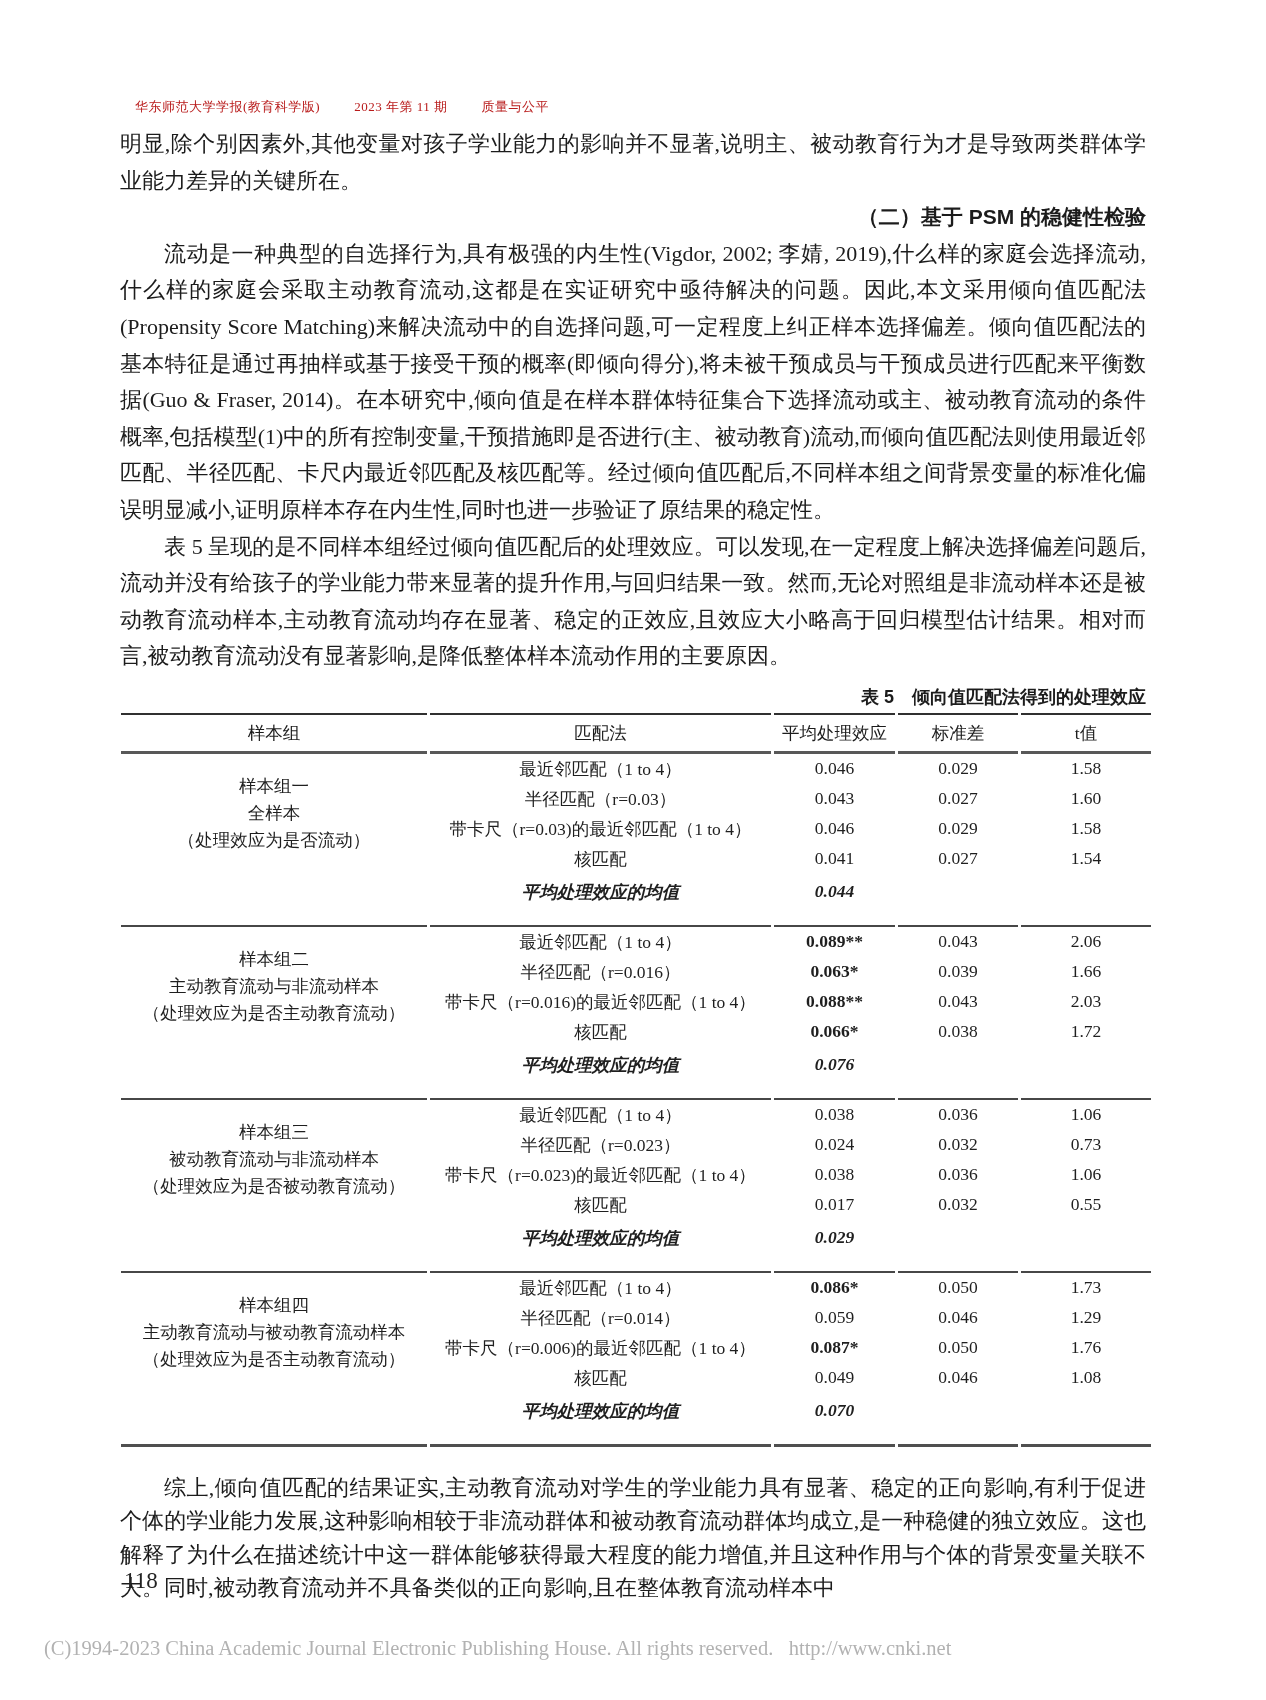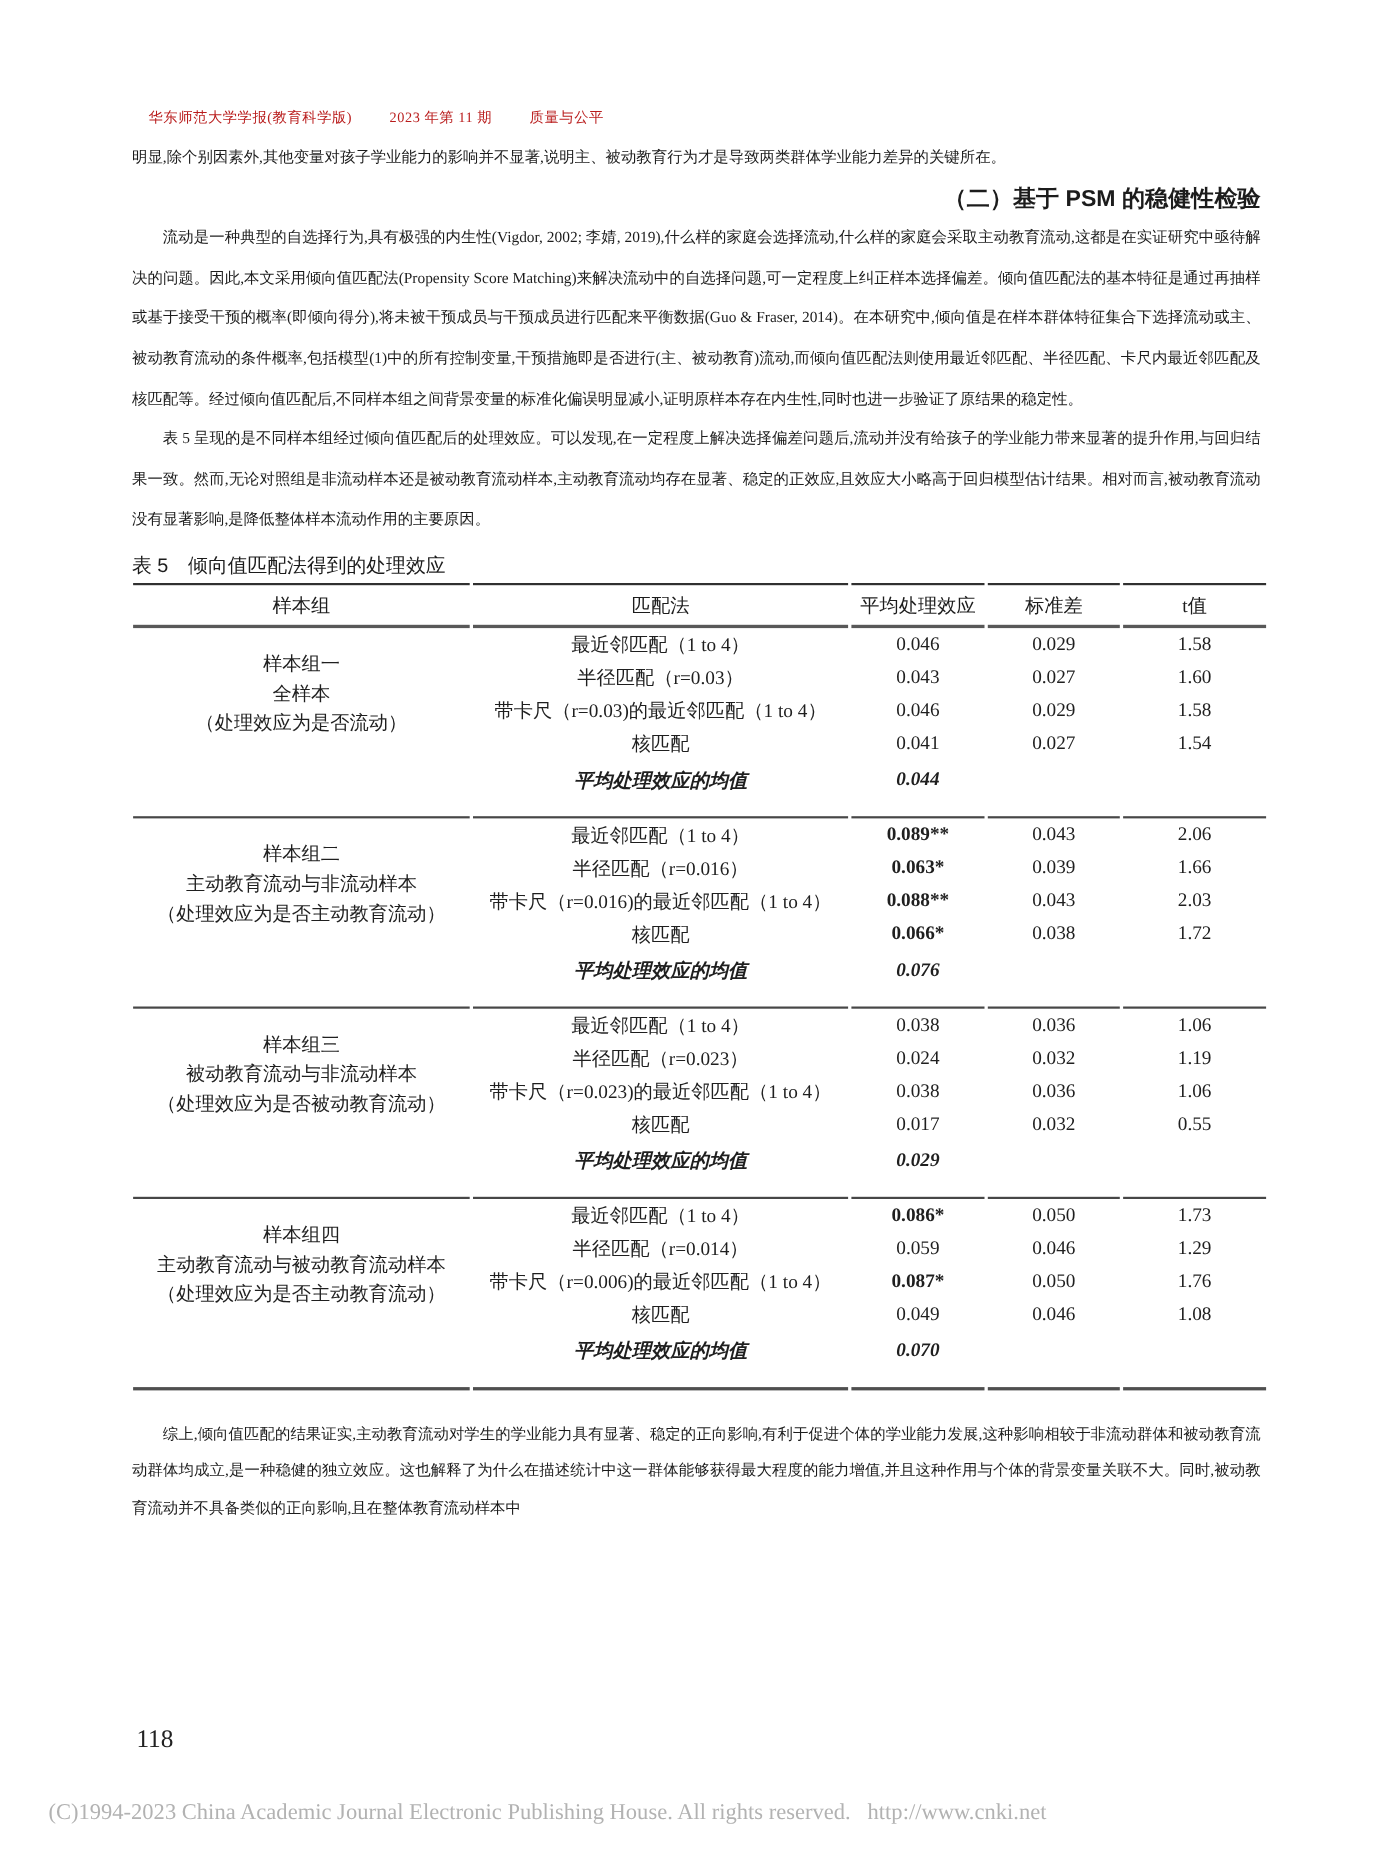--- a/index.html
+++ b/index.html
@@ -22,39 +22,39 @@
     color: #b91c1c;
   }
   .journal-line .seg { margin-right: 34px; }
   .content {
     position: absolute;
     top: 126px;
     left: 120px;
     width: 1026px;
   }
   .para {
-    font-size: 14px;
+    font-size: 22px;
     line-height: 36.6px;
     text-align: justify;
     margin: 0;
   }
   .para.indent { text-indent: 2em; }
   .section-heading {
     font-size: 21px;
     line-height: 36.6px;
     font-weight: 700;
     text-indent: 2em;
     margin: 0;
     font-family: "Liberation Sans", "DejaVu Sans", sans-serif;
     text-align: right;
   }
   .table-block { margin-top: 10px; }
   .table-title {
-    text-align: left;
-    font-weight: 400;
+    text-align: right;
+    font-weight: 700;
     font-size: 18px;
     line-height: 24px;
     margin-bottom: 4px;
     font-family: "Liberation Sans", "DejaVu Sans", sans-serif;
   }
   table.psm {
     border-collapse: separate;
     border-spacing: 3px 0;
     width: 1030px;
     margin-left: -2px;
@@ -225,21 +225,21 @@
               </td>
               <td class="method">最近邻匹配（1 to 4）</td>
               <td class="num">0.038</td>
               <td class="num">0.036</td>
               <td class="num">1.06</td>
             </tr>
             <tr>
               <td class="method">半径匹配（r=0.023）</td>
               <td class="num">0.024</td>
               <td class="num">0.032</td>
-              <td class="num">1.19</td>
+              <td class="num">0.73</td>
             </tr>
             <tr>
               <td class="method">带卡尺（r=0.023)的最近邻匹配（1 to 4）</td>
               <td class="num">0.038</td>
               <td class="num">0.036</td>
               <td class="num">1.06</td>
             </tr>
             <tr>
               <td class="method">核匹配</td>
               <td class="num">0.017</td>

